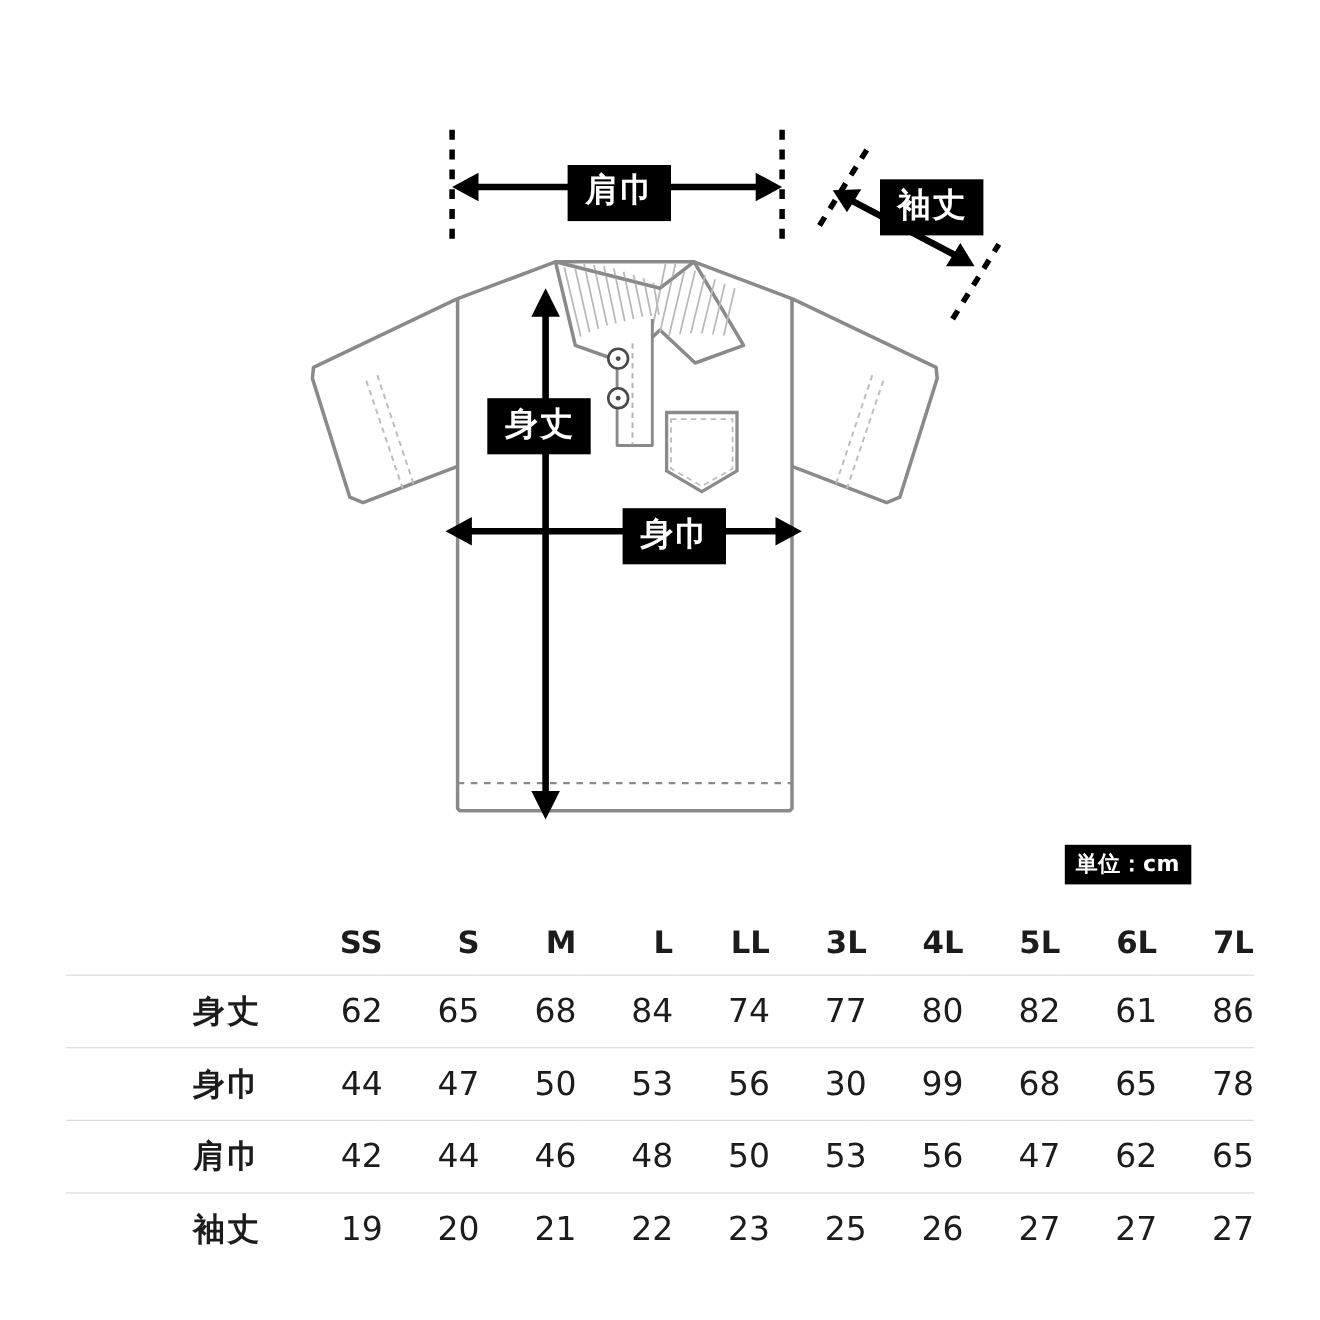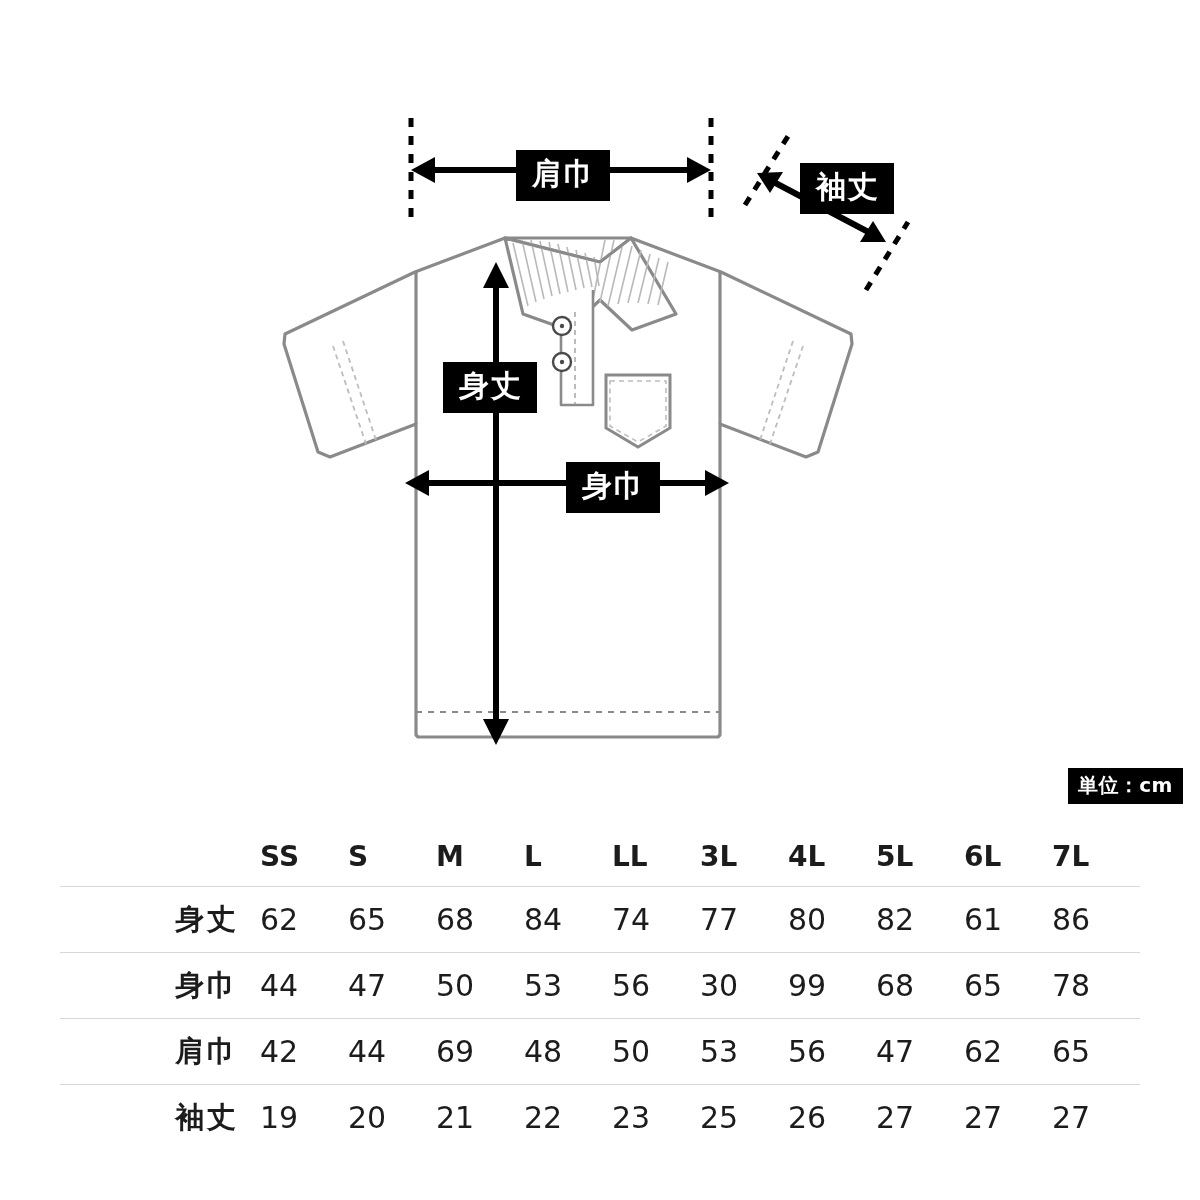--- a/index.html
+++ b/index.html
@@ -48,41 +48,41 @@
   .chip-unit {
     font-size: 20px;
     padding: 7px 10px 9px 10px;
     letter-spacing: 0.02em;
   }
 
   #chip-katahaba { left: 516px; top: 150px; }
   #chip-sodetake { left: 800px; top: 163px; }
   #chip-mitake   { left: 443px; top: 362px; }
   #chip-mihaba   { left: 566px; top: 462px; }
-  #chip-tani     { left: 1068px; top: 768px; }
+  #chip-tani     { left: 968px; top: 768px; }
 
   
   #size-table-wrap {
     position: absolute;
     left: 60px;
     top: 826px;
     width: 1080px;
   }
   table {
     border-collapse: collapse;
     width: 1080px;
     table-layout: fixed;
   }
   th, td {
     border: 0;
     border-bottom: 1px solid #d7d7d7;
     font-weight: 400;
     font-size: 30px;
     color: #1c1c1c;
-    text-align: left;
+    text-align: right;
     height: 65px;
     padding: 0;
     font-family: "DejaVu Sans", sans-serif;
   }
   thead th {
     font-weight: 700;
     font-size: 28px;
     height: 60px;
     border-bottom: 1px solid #d7d7d7;
   }
@@ -283,21 +283,21 @@
         <td>30</td>
         <td>99</td>
         <td>68</td>
         <td>65</td>
         <td>78</td>
       </tr>
       <tr>
         <th class="rowhead">肩巾</th>
         <td>42</td>
         <td>44</td>
-        <td>69</td>
+        <td>46</td>
         <td>48</td>
         <td>50</td>
         <td>53</td>
         <td>56</td>
         <td>47</td>
         <td>62</td>
         <td>65</td>
       </tr>
       <tr>
         <th class="rowhead">袖丈</th>

